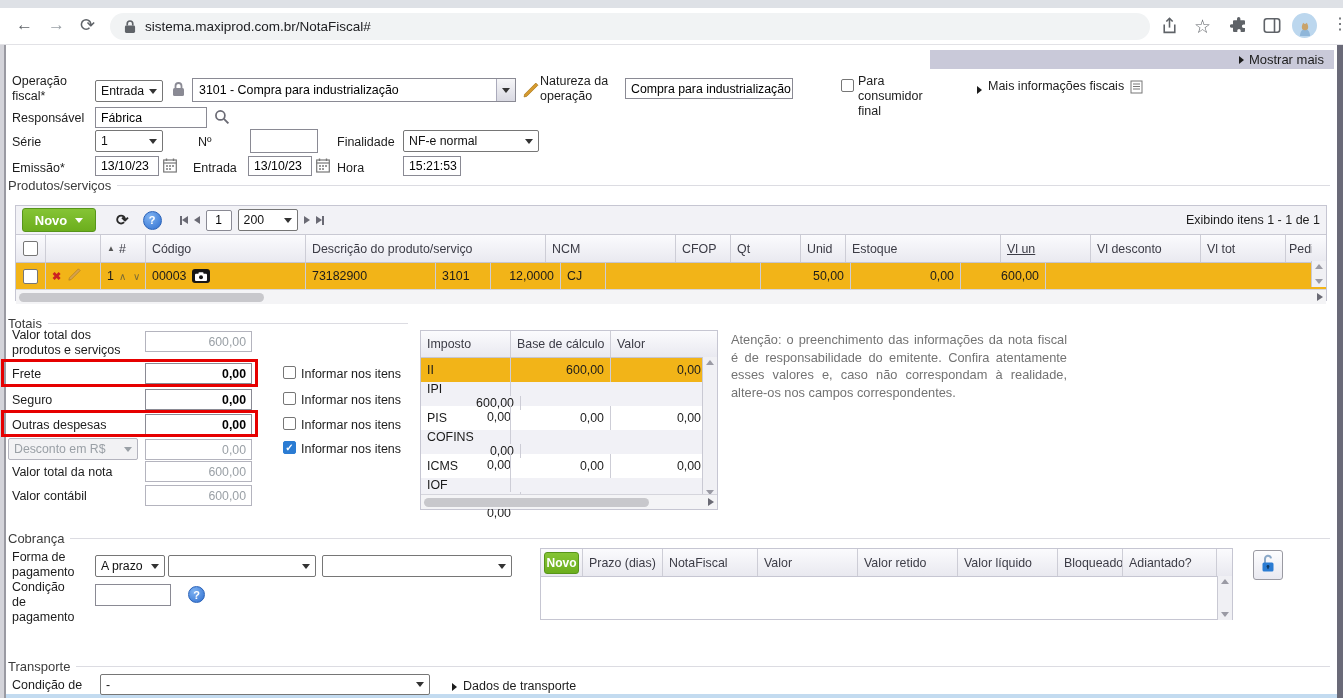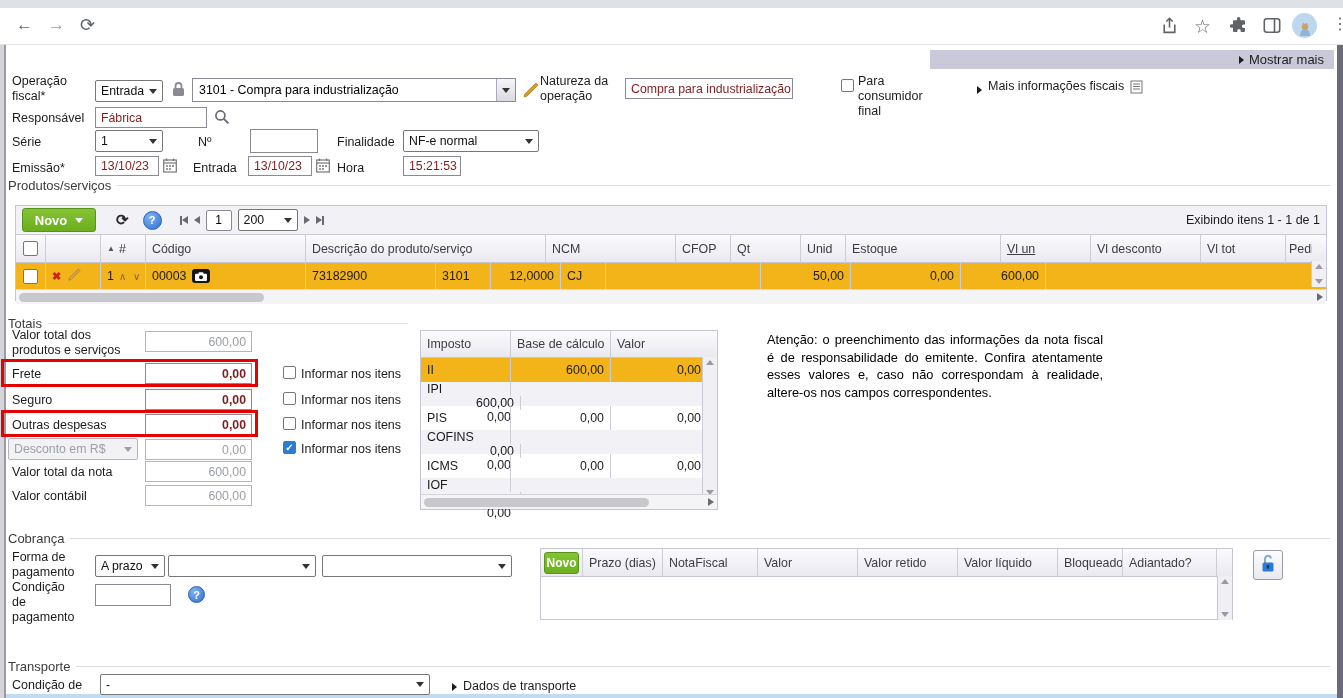--- a/index.html
+++ b/index.html
@@ -15,21 +15,21 @@
     display:flex;align-items:center;padding:0 14px;}
   .url{font-size:13.5px;color:#202124;margin-left:9px;}
   .avatar{width:25px;height:25px;border-radius:50%;background:#bcd7ee;overflow:hidden;display:flex;align-items:flex-end;justify-content:center;}
   
   .leftedge{left:0;top:45px;width:6px;height:653px;background:#d4d4da;border-right:2px solid #9a9aa2;}
   .rightsb{left:1337px;top:45px;width:6px;height:653px;background:#6a6a78;}
   .botsb{left:6px;top:694px;width:1331px;height:4px;background:#c3dbf0;}
   .mostrarbar{left:930px;top:50px;width:404px;height:19px;background:#c9c9d9;display:flex;align-items:center;justify-content:flex-end;padding-right:10px;gap:5px;}
   .mostrarbar .lb{font-size:13px;}
   
-  .inp{border:1px solid #8a8a94;background:#fff;font-size:12.3px;color:#7f1d1d;
+  .inp{border:1px solid #8a8a94;background:#fff;font-size:12.3px;color:#000000;
     display:flex;align-items:center;padding:0 5px;overflow:hidden;white-space:nowrap;}
   .inp.r{justify-content:flex-end;}
   .inp.dis{color:#9aa0a6;border-color:#b4b4be;}
   .sel{border:1px solid #767676;background:#fff;font-size:12.3px;color:#111;border-radius:2px;
     display:flex;align-items:center;justify-content:space-between;padding:0 5px;overflow:hidden;white-space:nowrap;}
   .sel.dis{background:#f2f2f4;color:#9aa0a6;border-color:#b4b4be;}
   .tri{width:0;height:0;border-left:4px solid transparent;border-right:4px solid transparent;border-top:5px solid #333;flex-shrink:0;margin-left:4px;}
   .sel.dis .tri{border-top-color:#9aa0a6;}
   .triR{width:0;height:0;border-top:4px solid transparent;border-bottom:4px solid transparent;border-left:5px solid #1c1c1c;display:inline-block;}
   .cbx{width:13px;height:13px;border:1px solid #767676;background:#fff;border-radius:2px;}
@@ -60,34 +60,43 @@
   .tl{width:0;height:0;border-top:4px solid transparent;border-bottom:4px solid transparent;border-right:6px solid #6a6a74;}
   .tr{width:0;height:0;border-top:4px solid transparent;border-bottom:4px solid transparent;border-left:6px solid #6a6a74;}
   .vscroll{background:#f0f0f4;border-left:1px solid #c9c9d3;display:flex;flex-direction:column;align-items:center;justify-content:space-between;padding:3px 0;}
   .sut{width:0;height:0;border-left:4px solid transparent;border-right:4px solid transparent;border-bottom:5px solid #9a9aa4;}
   .sdt{width:0;height:0;border-left:4px solid transparent;border-right:4px solid transparent;border-top:5px solid #9a9aa4;}
   .hscroll{height:14px;background:#f4f4f6;border-top:1px solid #d5d5dc;display:flex;align-items:center;padding:0 3px;}
   .thumb{height:9px;background:#c8c8cc;border-radius:5px;}
   .camera{width:18px;height:14px;background:#151515;border-radius:3px;display:flex;align-items:center;justify-content:center;margin-left:6px;}
   .updown{font-size:10px;color:#7a6a35;letter-spacing:2px;margin-left:5px;}
   .xdel{color:#cc2222;font-size:11px;font-weight:bold;}
-  .warn{font-size:12.8px;color:#000000;line-height:1.38;text-align:justify;margin-left:36px;}
+  .warn{font-size:12.8px;color:#737373;line-height:1.38;text-align:justify;}
   .lockbtn{border:1px solid #9a9aa2;border-radius:3px;background:linear-gradient(#fdfdfe,#e9e9f0);
     display:flex;align-items:center;justify-content:center;cursor:pointer;}
 </style>
 </head>
 <body>
 
 <div class="screen">
 
   <div class="s tabstrip"></div>
   <div class="s chrome">
     <span class="s navg" style="left:16px;top:7px;">←</span>
     <span class="s navg" style="left:48px;top:7px;color:#9aa0a6;">→</span>
     <span class="s navg" style="left:80px;top:6px;font-size:18px;">⟳</span>
+    <div class="s omni">
+      <span style="display:flex;">
+        <svg width="12" height="15" viewBox="0 0 13 16">
+            <rect x="1" y="7" width="11" height="8" rx="1.5" fill="#5f6368"></rect>
+            <path d="M3.5 7V5a3 3 0 0 1 6 0v2" fill="none" stroke="#5f6368" stroke-width="1.8"></path>
+          </svg>
+      </span>
+      <span class="url">sistema.maxiprod.com.br/NotaFiscal#</span>
+    </div>
     <span class="s" style="left:1160px;top:8px;">
       <svg width="19" height="19" viewBox="0 0 18 18" fill="none" stroke="#5f6368" stroke-width="1.5">
           <path d="M4 8v7.5h10V8"></path>
           <path d="M9 11V2.5"></path>
           <path d="M6 5.2l3-3 3 3"></path>
         </svg>
     </span>
     <span class="s navg" style="left:1194px;top:7px;font-size:19px;">☆</span>
     <span class="s" style="left:1230px;top:9px;">
       <svg width="17" height="17" viewBox="0 0 17 17" fill="#5f6368">

